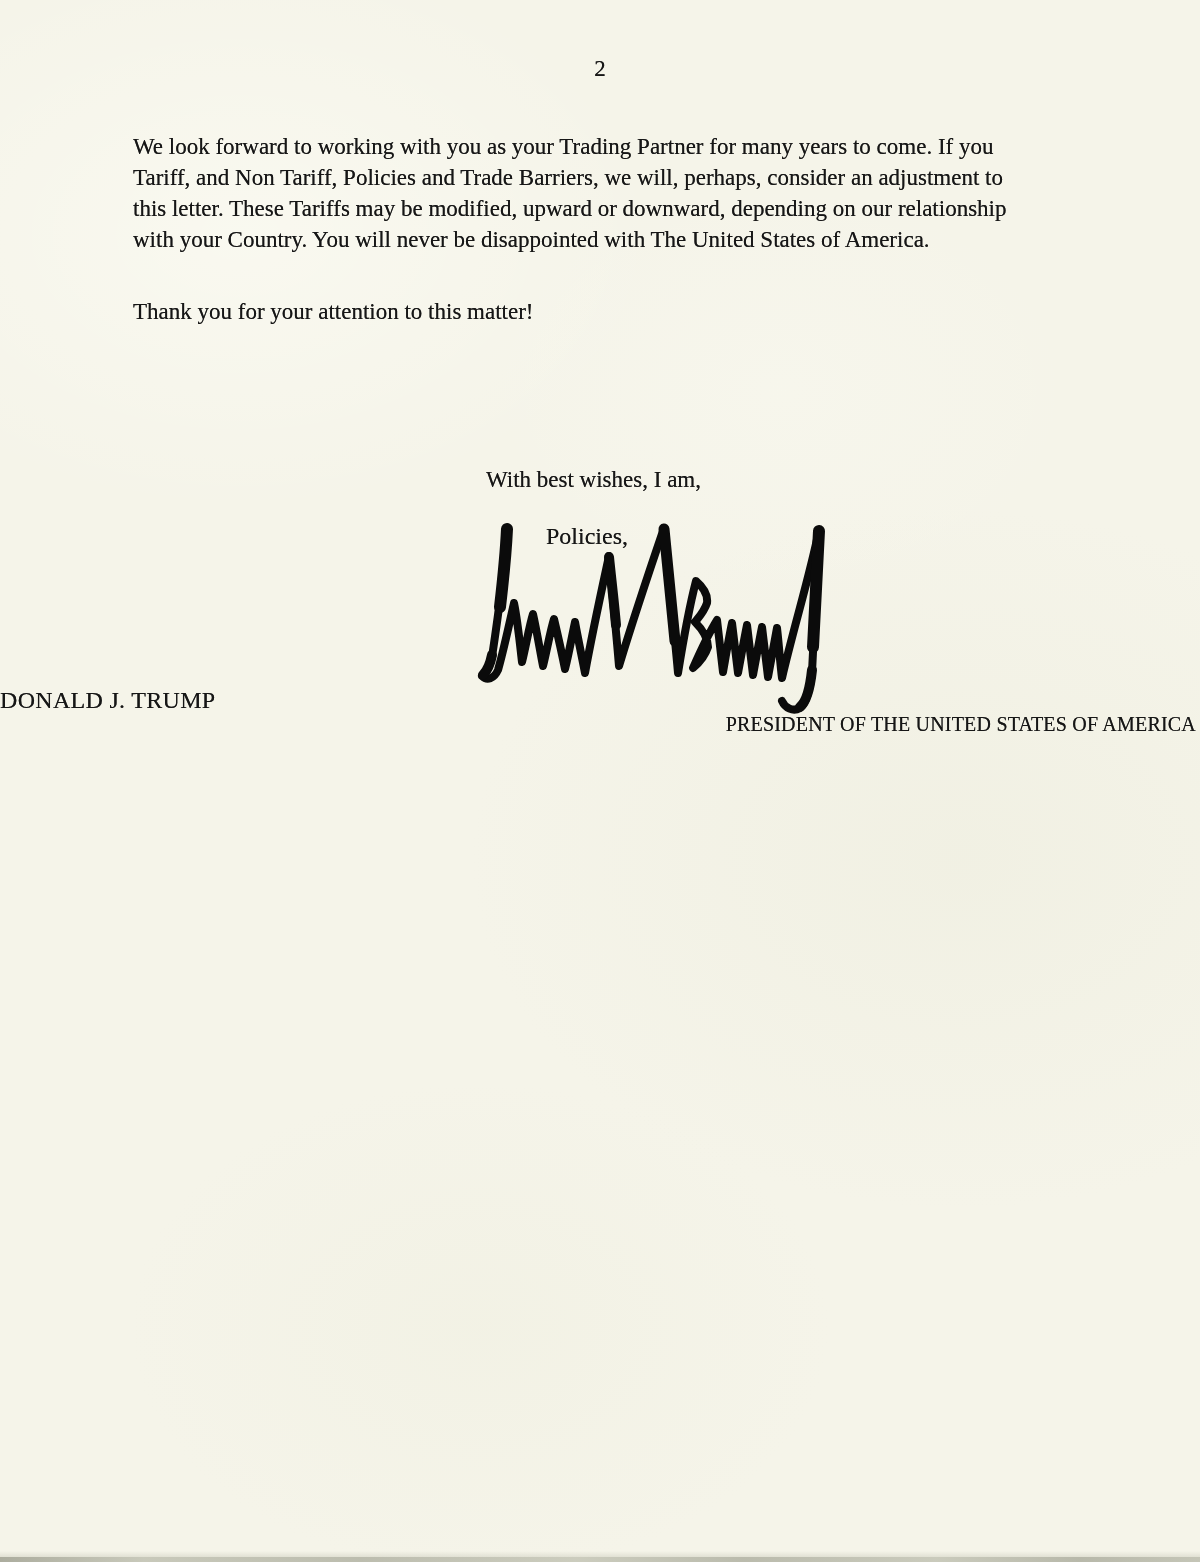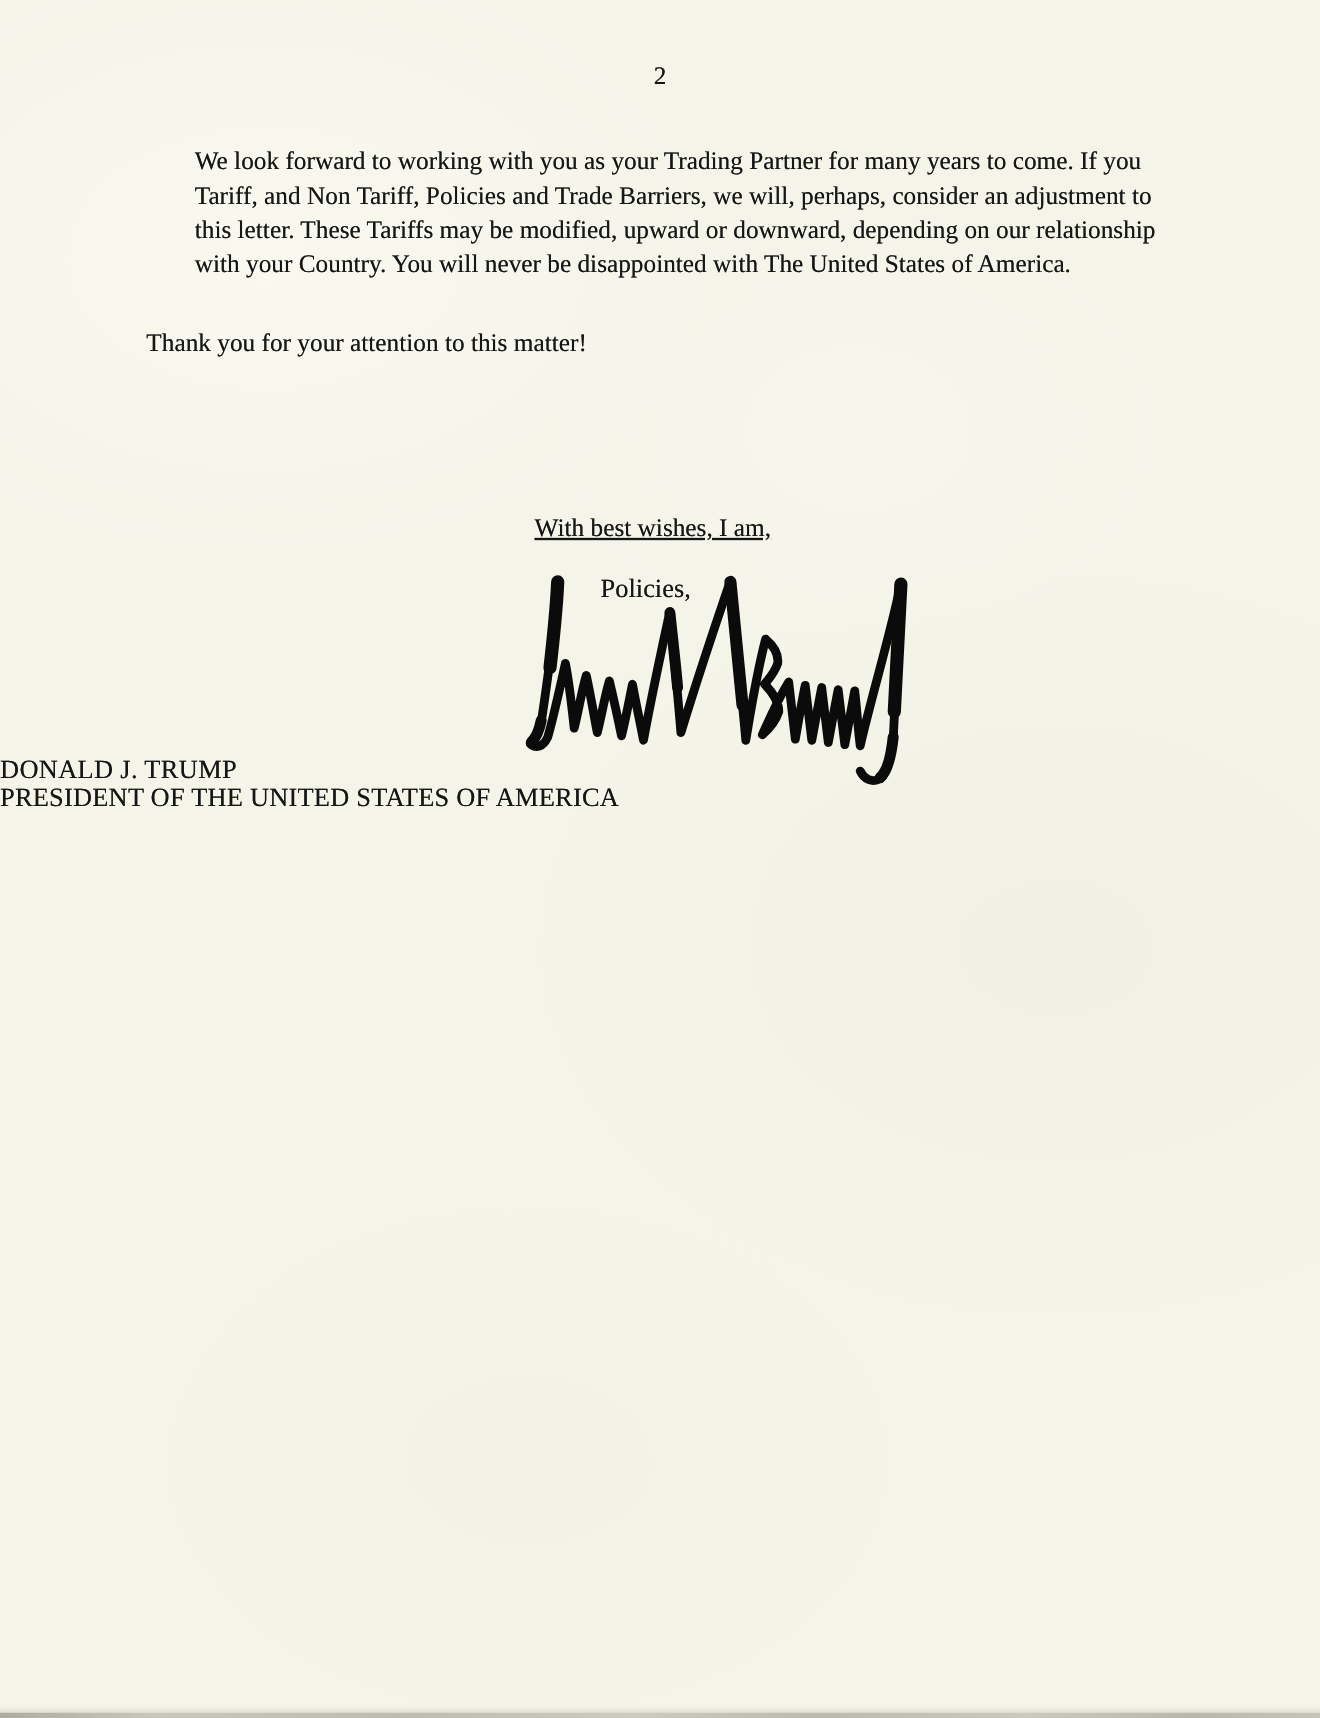--- a/index.html
+++ b/index.html
@@ -33,38 +33,36 @@
     left: 0;
     width: 1200px;
     text-align: center;
     font-size: 23px;
   }
   .para1 {
     position: absolute;
     top: 131px;
     left: 133px;
     width: 930px;
-    margin-left: 44px;
   }
   .para1 .line {
     white-space: nowrap;
     font-size: 23px;
     line-height: 31px;
     text-shadow: 0 0 0.5px rgba(25,25,25,0.75);
   }
   .para2 {
     top: 300px;
     left: 133px;
     font-size: 23px;
   }
   .valediction {
     top: 468px;
     left: 486px;
     font-size: 23px;
-    text-decoration: underline;
   }
   .signoff {
     top: 524px;
     left: 546px;
     font-size: 24px;
   }
   .signature-svg {
     position: absolute;
     top: 505px;
     left: 465px;
@@ -76,22 +74,22 @@
     left: 0;
     width: 1196px;
     text-align: left;
     font-size: 24px;
     letter-spacing: 0.3px;
   }
   .signer-title {
     top: 714px;
     left: 0;
     width: 1196px;
-    text-align: left;
-    font-size: 24px;
+    text-align: right;
+    font-size: 20px;
     letter-spacing: 0.2px;
   }
   .bottom-edge {
     position: absolute;
     left: 0;
     bottom: 0;
     width: 1200px;
     height: 5px;
     background: linear-gradient(to right,
       #9fa091 0%, #c0c1b2 12%, #b2b3a4 30%, #c4c5b6 48%,

